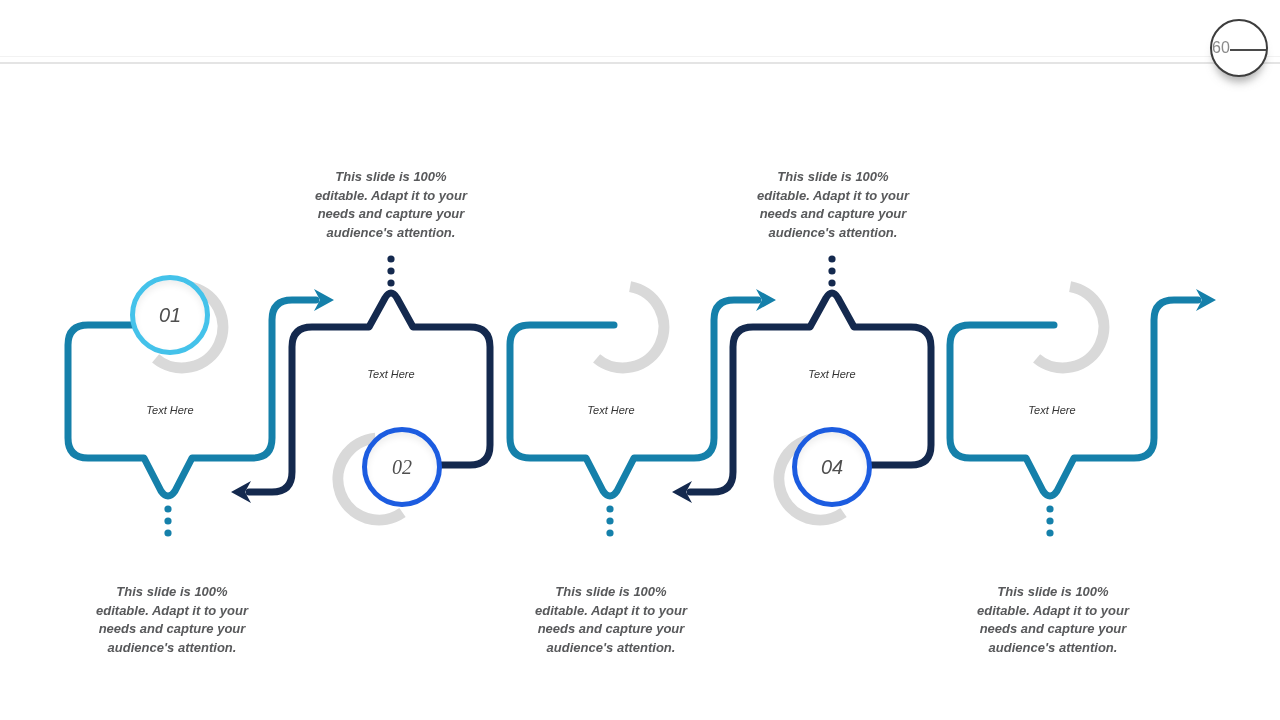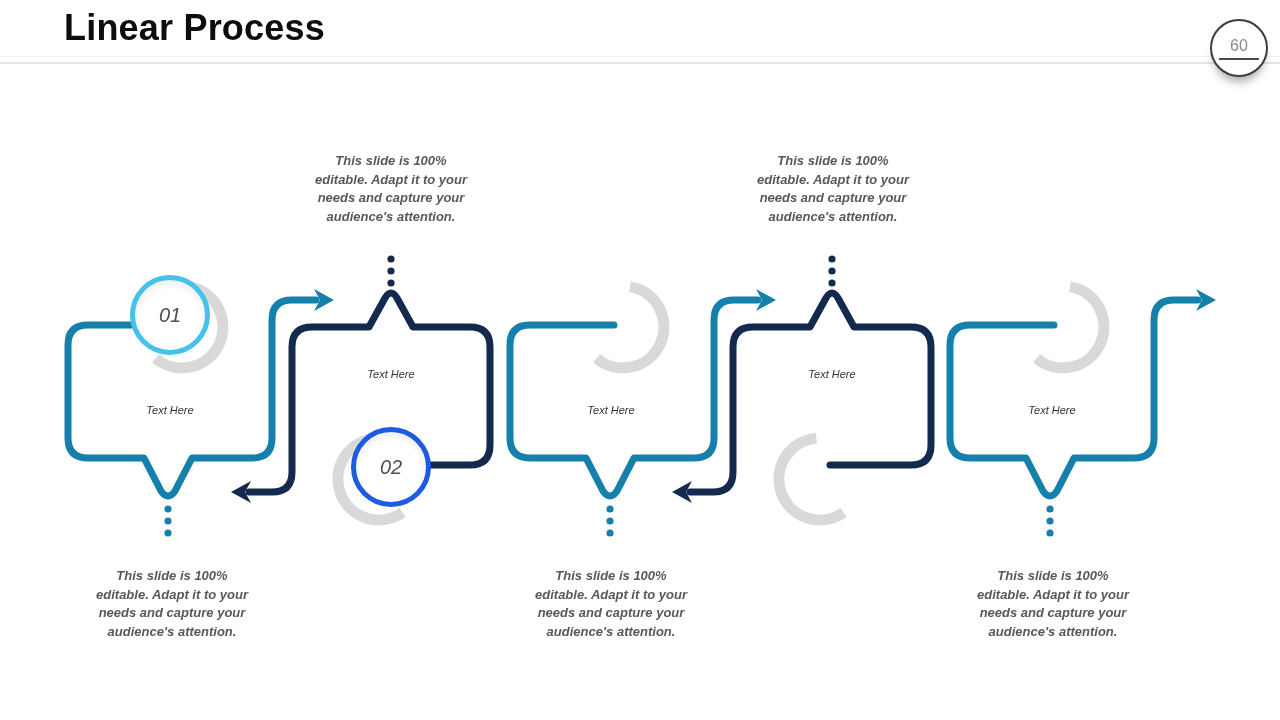--- a/index.html
+++ b/index.html
@@ -9,49 +9,48 @@
 
   
   .title { position:absolute; left:64px; top:7px; font-size:36px; font-weight:700;
            color:#0d0d0d; letter-spacing:0.2px; }
   .divider { position:absolute; left:0; top:62px; width:1280px; height:2px;
              background:#e4e4e4; }
   .divider-faint { position:absolute; left:0; top:56px; width:1280px; height:1px;
              background:#f2f2f2; }
   .page-badge { position:absolute; left:1210px; top:19px; width:58px; height:58px;
                 border:2px solid #3d3d3d; border-radius:50%; background:#ffffff;
-                display:flex; flex-direction:column; align-items:center; justify-content:center;
+                display:flex; flex-direction:row; align-items:center; justify-content:center;
                 box-shadow:0 9px 8px -4px rgba(110,110,110,0.55); z-index:6; }
   .page-badge .num { font-size:16px; color:#8a8a8a; line-height:18px; }
   .page-badge .rule { width:40px; height:0; border-bottom:2px solid #4a4a4a; margin-top:3px; }
 
   
   svg.flow { position:absolute; left:0; top:0; z-index:1; }
 
   
   .num-circle { position:absolute; width:80px; height:80px; border-radius:50%;
                 background:#ffffff; display:flex; align-items:center; justify-content:center;
                 z-index:3; box-shadow: inset 0 4px 7px rgba(0,0,0,0.07); }
   .num-circle.cyan { border:5px solid #44c2ea; }
   .num-circle.blue { border:5px solid #1c5ce0; }
   .num-circle span { font-size:20px; font-style:italic; color:#4f4f4f; }
 
   
   .texthere { position:absolute; width:120px; text-align:center; font-size:11px;
               font-style:italic; color:#333333; z-index:4; }
   .note { position:absolute; width:210px; text-align:center; font-size:13px;
-          font-style:italic; font-weight:600; color:#58595b; line-height:18.5px; z-index:4; }
+          font-style:italic; font-weight:600; color:#58595b; line-height:18.5px; z-index:4;margin-top:16px; }
   .note span { display:block; }
 </style>
 </head>
 <body>
 
 <div class="slide">
 
-  <div class="title">Linear Process</div>
   <div class="divider-faint"></div>
   <div class="divider"></div>
   <div class="page-badge">
     <span class="num">60</span>
     <span class="rule"></span>
   </div>
 
   <svg class="flow" width="1280" height="720" viewBox="0 0 1280 720">
 
     <g stroke="#d9d9d9" stroke-width="11" fill="none">
@@ -104,22 +103,25 @@
     <g fill="#1580aa">
       <circle cx="1050" cy="509" r="3.6"></circle>
         <circle cx="1050" cy="521" r="3.6"></circle>
         <circle cx="1050" cy="533" r="3.6"></circle>
     </g>
   </svg>
 
   <div class="num-circle cyan" style="left:130px; top:275px;">
     <span>01</span>
   </div>
-  <div class="num-circle blue" style="left:351px; top:427px;">
+  <div class="num-circle blue" style="left:362px; top:427px;font-family:Liberation Serif, serif;">
     <span>02</span>
+  </div>
+  <div class="num-circle blue" style="left:792px; top:427px;">
+    <span>04</span>
   </div>
 
   <div class="texthere" style="left:110px; top:404px;">Text Here</div>
   <div class="texthere" style="left:331px; top:368px;">Text Here</div>
   <div class="texthere" style="left:551px; top:404px;">Text Here</div>
   <div class="texthere" style="left:772px; top:368px;">Text Here</div>
   <div class="texthere" style="left:992px; top:404px;">Text Here</div>
 
   <div class="note" style="left:67px; top:567px;">
     <span>This slide is 100%</span>

